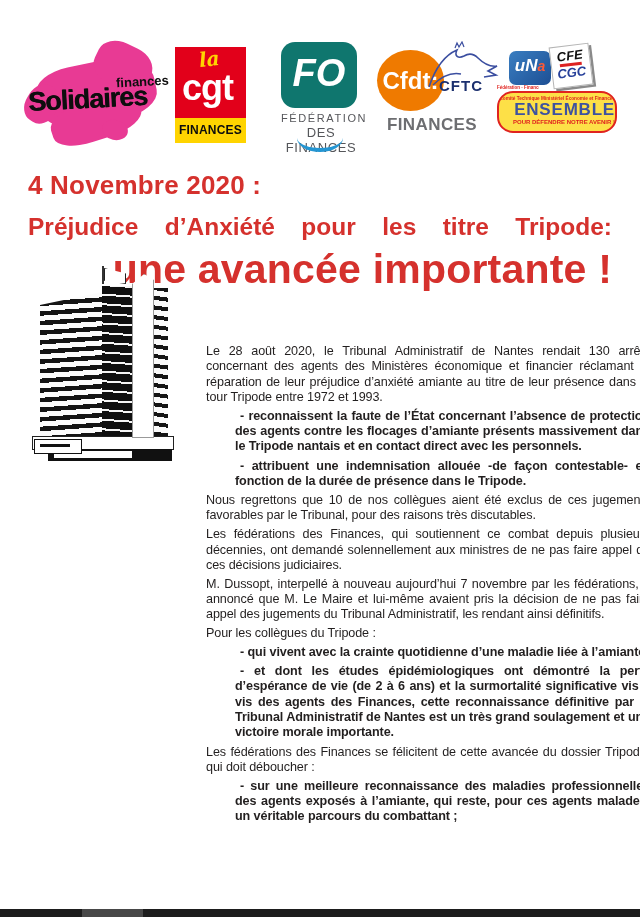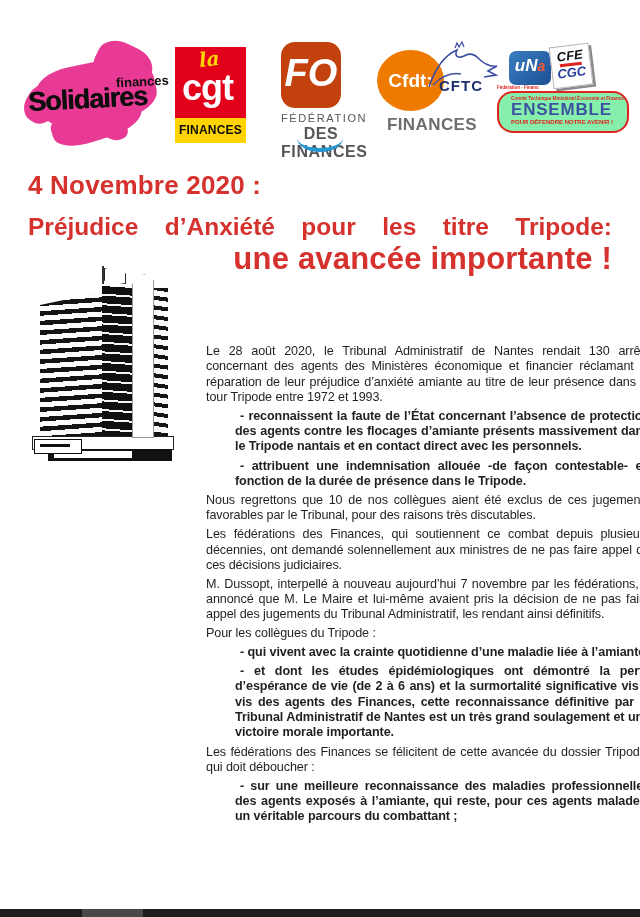--- a/index.html
+++ b/index.html
@@ -27,62 +27,62 @@
   
   .logo-cgt { left:175px; top:47px; width:71px; height:96px; background:#e2001a; }
   .cgt-la  { position:absolute; left:24px; top:0px; font-family:"DejaVu Serif", serif; font-style:italic;
              font-weight:bold; font-size:20px; color:#ffd400; transform:rotate(-6deg); }
   .cgt-acr { position:absolute; left:7px; top:20px; font-size:36px; font-weight:900; color:#ffffff; letter-spacing:-1px;text-align:right; }
   .cgt-band{ position:absolute; left:0; bottom:0; width:71px; height:25px; background:#ffd400;
              color:#0d0d0d; font-size:12px; font-weight:800; text-align:center; line-height:25px; letter-spacing:0.2px; }
 
   
   .logo-fo { left:281px; top:42px; width:80px; height:110px; }
-  .fo-box  { position:absolute; left:0; top:0; width:60px; height:66px; background:#c2410c; border-radius:14px;
+  .fo-box  { position:absolute; left:0; top:0; width:76px; height:66px; background:#0f766e; border-radius:14px;
              color:#fff; font-size:38px; font-weight:900; font-style:italic; text-align:center; line-height:62px; }
   .fo-l1   { position:absolute; left:0; top:70px; width:80px; text-align:center; font-size:11px; font-weight:400;
              color:#55565a; letter-spacing:1.6px; }
-  .fo-l2   { position:absolute; left:0; top:83px; width:80px; text-align:center; font-size:16px; font-weight:700;
+  .fo-l2   { position:absolute; left:0; top:83px; width:80px; text-align:center; font-size:13px; font-weight:400;
              color:#55565a; letter-spacing:0.6px; }
   .fo-swoosh { position:absolute; left:16px; top:96px; width:46px; height:10px;
              border-bottom:4px solid #2496d3; border-radius:50% / 0 0 100% 100%; }
 
   
   .logo-cfdt-cftc { left:377px; top:45px; width:128px; height:95px; }
   .cfdt-oval { position:absolute; left:0; top:5px; width:67px; height:61px; background:#ef7a00; border-radius:50%;
-             color:#fff; font-size:19px; font-weight:900; text-align:center; line-height:61px; }
+             color:#fff; font-size:24px; font-weight:900; text-align:center; line-height:61px; }
   .cftc-sketch { position:absolute; left:48px; top:-4px; }
   .cftc-label  { position:absolute; left:62px; top:32px; font-size:15px; font-weight:900; color:#1b2f6e; letter-spacing:1px; }
   .cfdt-fin    { position:absolute; left:7px; top:70px; width:96px; text-align:center; font-size:17px; font-weight:800;
              color:#6d6e71; letter-spacing:0.4px; }
 
   
   .logo-ensemble { left:497px; top:45px; width:120px; height:90px; }
   .unsa-box { position:absolute; left:12px; top:6px; width:42px; height:34px; border-radius:7px;
              background:linear-gradient(135deg,#3a7ec1,#1d4f94); color:#fff; font-weight:900; font-style:italic;
              font-size:17px; text-align:center; line-height:30px; }
   .unsa-a   { color:#ff5a36; font-size:14px; }
   .unsa-tag { position:absolute; left:0; top:40px; width:42px; font-size:4.5px; font-weight:700; color:#e0231f;
              text-align:center; white-space:nowrap; overflow:hidden; }
   .cfecgc-box { position:absolute; left:54px; top:0; width:38px; height:40px; background:#fff; border:1px solid #b5b5b5;
              box-shadow:2.5px 2.5px 0 #8a8a8a; transform:rotate(-7deg); text-align:center; }
   .cfe { display:block; font-size:13px; font-weight:900; font-style:italic; color:#111; line-height:15px; margin-top:2px; }
   .cgc { display:block; font-size:13px; font-weight:900; font-style:italic; color:#27409a; line-height:14px; }
   .cfecgc-box .bar { display:block; width:22px; height:2.5px; background:#d22; margin:0 auto; }
-  .capsule { position:absolute; left:0; top:46px; width:116px; height:38px; background:#86efac;
-             border:2px solid #e0231f; border-radius:16px; text-align:left; overflow:hidden;padding-left:12px; }
+  .capsule { position:absolute; left:0; top:46px; width:116px; height:38px; background:#fde047;
+             border:2px solid #e0231f; border-radius:16px; text-align:right; overflow:hidden; }
   .cap-h { display:block; font-size:4.7px; font-weight:800; color:#e0231f; margin-top:3px; white-space:nowrap; }
   .cap-t { display:block; font-size:17px; font-weight:900; color:#3d52a0; letter-spacing:0.8px; line-height:18px; }
   .cap-s { display:block; font-size:6px; font-weight:800; color:#e0231f; white-space:nowrap; }
 
   
   .title-block { position:absolute; left:28px; top:170px; width:584px; color:#d5312d; font-weight:bold; }
   .t1 { font-size:26px;   line-height:30px; letter-spacing:0.2px; }
   .t2 { font-size:24.5px; line-height:30px; margin-top:12px; text-align:justify; text-align-last:justify; }
-  .t3 { font-size:31px;   line-height:34px; text-align:right; letter-spacing:0.2px; }
+  .t3 { font-size:41px;   line-height:34px; margin-top:10px; text-align:right; letter-spacing:0.2px; }
 
   
   .building { position:absolute; left:38px; top:266px; width:140px; height:202px; }
   .building > div { position:absolute; }
   .b-antenna { left:64px; top:0; width:2px; height:18px; background:#333; }
   .b-flag    { left:66px; top:2px; width:20px; height:14px; background:#fff; border:1.5px solid #222;
                clip-path:polygon(0 0,100% 35%,100% 100%,0 80%); }
   .b-left  { left:2px;  top:26px; width:62px; height:144px;
              background:repeating-linear-gradient(176deg,#141414 0 4.5px,#fcfcfc 4.5px 9.6px);
              clip-path:polygon(0 9%,100% 0,100% 100%,0 100%); }

